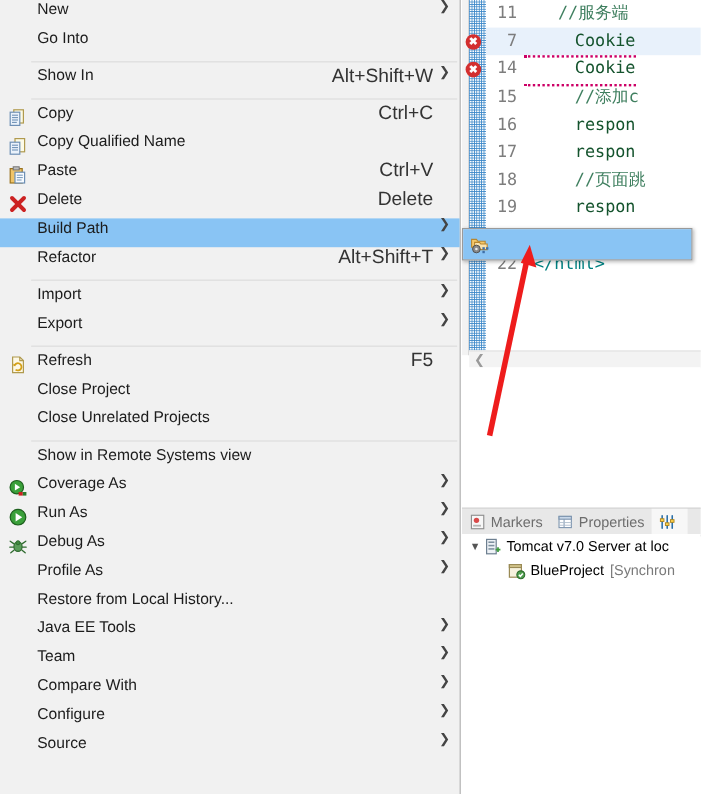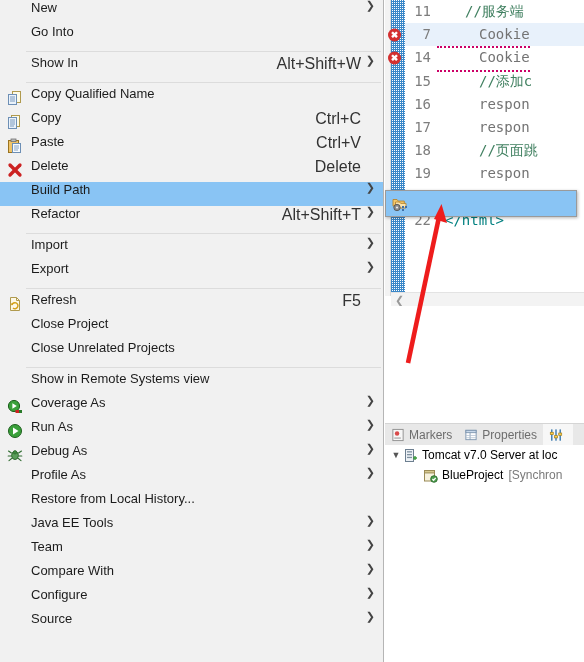--- a/index.html
+++ b/index.html
@@ -60,21 +60,21 @@
     text-align: right;
     color: #7d7d7d;
     font-size: 14px;
   }
   .code-text {
     display: inline-block;
     margin-left: 6px;
     font-size: 14px;
   }
   .c-comment { color: #3f7f5f; }
-  .c-plain   { color: #737373; }
+  .c-plain   { color: #14532d; }
   .c-tag     { color: #008080; }
   .err-marker {
     position: absolute;
     left: -17px; top: 50%;
     transform: translateY(-50%);
     width: 13px; height: 13px;
     border-radius: 50%;
     background: #d32f2f;
     color: #fff;
     font-family: "Liberation Sans", sans-serif;
@@ -368,46 +368,46 @@
     <div class="mi-sep"></div>
     <div class="mi">
       <span class="mi-label">Show In</span>
       <span class="mi-accel">Alt+Shift+W</span>
       <span class="mi-arrow">❯</span>
     </div>
     <div class="mi-sep"></div>
     <div class="mi">
       <span class="mi-icon">
         <svg width="16" height="16" viewBox="0 0 16 16">
-          <rect x="5.5" y="1.5" width="8" height="11" fill="#fdfbe8" stroke="#b09a4e" stroke-width="1"></rect>
-          <rect x="1.5" y="4.5" width="8" height="10" fill="#eaf2fb" stroke="#6d8fb5" stroke-width="1"></rect>
-          <g stroke="#6d8fb5" stroke-width="0.9">
-            <line x1="3" y1="7" x2="8" y2="7"></line>
-            <line x1="3" y1="9" x2="8" y2="9"></line>
-            <line x1="3" y1="11" x2="8" y2="11"></line>
-          </g>
-        </svg>
-      </span>
-      <span class="mi-label">Copy Qualified Name</span>
-    </div>
-    <div class="mi">
-      <span class="mi-icon">
-        <svg width="16" height="16" viewBox="0 0 16 16">
           <rect x="4.5" y="1.5" width="8" height="11" fill="#fdfbe8" stroke="#b09a4e" stroke-width="1"></rect>
           <rect x="1.5" y="3.5" width="8" height="11" fill="#eaf2fb" stroke="#6d8fb5" stroke-width="1"></rect>
           <g stroke="#6d8fb5" stroke-width="0.9">
             <line x1="3" y1="6" x2="8" y2="6"></line>
             <line x1="3" y1="8" x2="8" y2="8"></line>
             <line x1="3" y1="10" x2="8" y2="10"></line>
             <line x1="3" y1="12" x2="7" y2="12"></line>
           </g>
         </svg>
       </span>
       <span class="mi-label">Copy</span>
       <span class="mi-accel">Ctrl+C</span>
+    </div>
+    <div class="mi">
+      <span class="mi-icon">
+        <svg width="16" height="16" viewBox="0 0 16 16">
+          <rect x="5.5" y="1.5" width="8" height="11" fill="#fdfbe8" stroke="#b09a4e" stroke-width="1"></rect>
+          <rect x="1.5" y="4.5" width="8" height="10" fill="#eaf2fb" stroke="#6d8fb5" stroke-width="1"></rect>
+          <g stroke="#6d8fb5" stroke-width="0.9">
+            <line x1="3" y1="7" x2="8" y2="7"></line>
+            <line x1="3" y1="9" x2="8" y2="9"></line>
+            <line x1="3" y1="11" x2="8" y2="11"></line>
+          </g>
+        </svg>
+      </span>
+      <span class="mi-label">Copy Qualified Name</span>
     </div>
     <div class="mi">
       <span class="mi-icon">
         <svg width="16" height="16" viewBox="0 0 16 16">
           <rect x="1.5" y="2.5" width="10" height="12" fill="#f0c468" stroke="#9a7320" stroke-width="1"></rect>
           <rect x="4" y="1" width="5" height="2.6" fill="#bdbdbd" stroke="#707070" stroke-width="0.8"></rect>
           <rect x="5.5" y="5.5" width="8" height="9" fill="#f7fbff" stroke="#6d8fb5" stroke-width="1"></rect>
           <g stroke="#6d8fb5" stroke-width="0.8">
             <line x1="7" y1="8" x2="12" y2="8"></line>
             <line x1="7" y1="10" x2="12" y2="10"></line>

